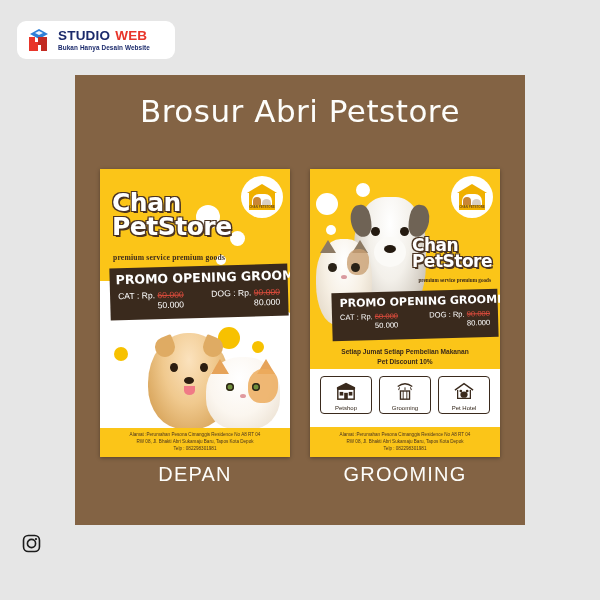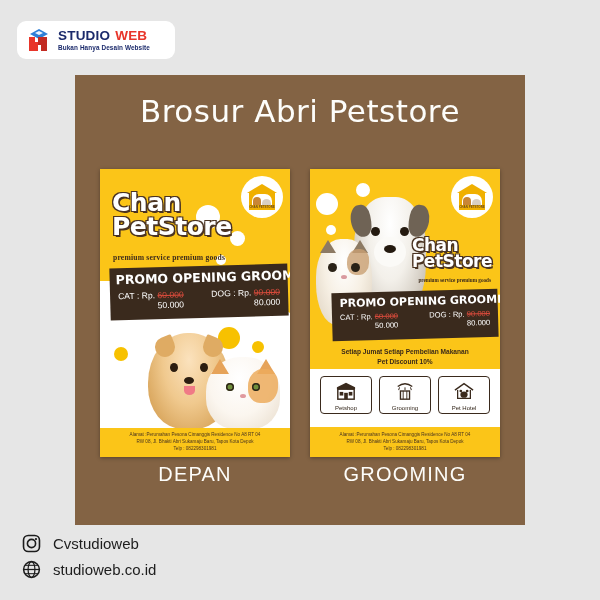--- a/index.html
+++ b/index.html
@@ -401,27 +401,14 @@
 
 <div class="contacts">
   <div class="crow">
     <span class="cicon">
       <svg viewBox="0 0 20 20" width="19" height="19">
         <rect x="1.6" y="1.6" width="16.8" height="16.8" rx="5" ry="5" fill="none" stroke="#1d1d1d" stroke-width="1.7"></rect>
         <circle cx="10" cy="10" r="4.3" fill="none" stroke="#1d1d1d" stroke-width="1.7"></circle>
         <circle cx="14.7" cy="5.3" r="1.2" fill="#1d1d1d"></circle>
       </svg>
     </span>
-    <span class="ctext">Cvstudioweb</span>
-  </div>
-  <div class="crow">
-    <span class="cicon">
-      <svg viewBox="0 0 20 20" width="19" height="19">
-        <circle cx="10" cy="10" r="8.3" fill="none" stroke="#1d1d1d" stroke-width="1.6"></circle>
-        <ellipse cx="10" cy="10" rx="3.6" ry="8.3" fill="none" stroke="#1d1d1d" stroke-width="1.3"></ellipse>
-        <line x1="1.8" y1="10" x2="18.2" y2="10" stroke="#1d1d1d" stroke-width="1.3"></line>
-        <line x1="3.3" y1="5.6" x2="16.7" y2="5.6" stroke="#1d1d1d" stroke-width="1.1"></line>
-        <line x1="3.3" y1="14.4" x2="16.7" y2="14.4" stroke="#1d1d1d" stroke-width="1.1"></line>
-      </svg>
-    </span>
-    <span class="ctext">studioweb.co.id</span>
   </div>
 </div>
 
 </body></html>

